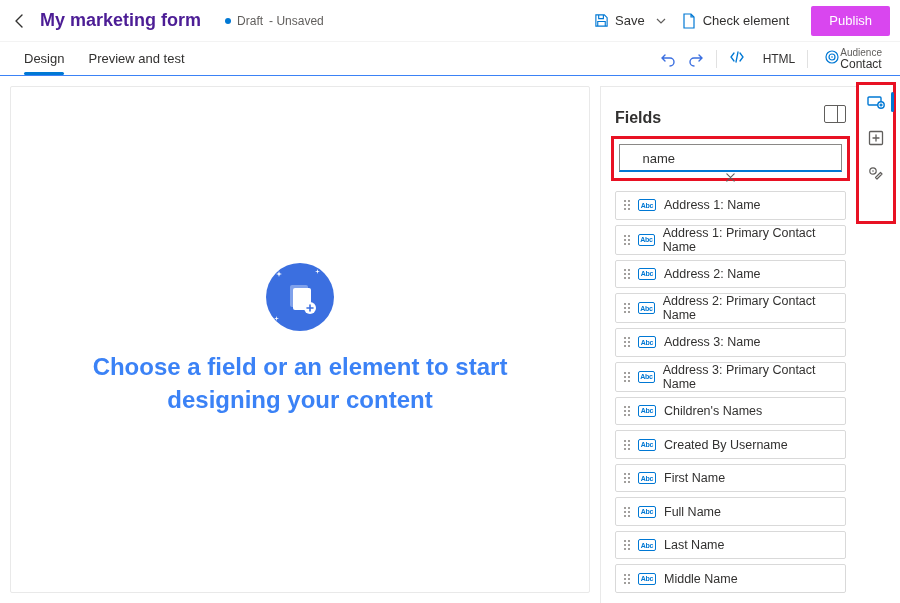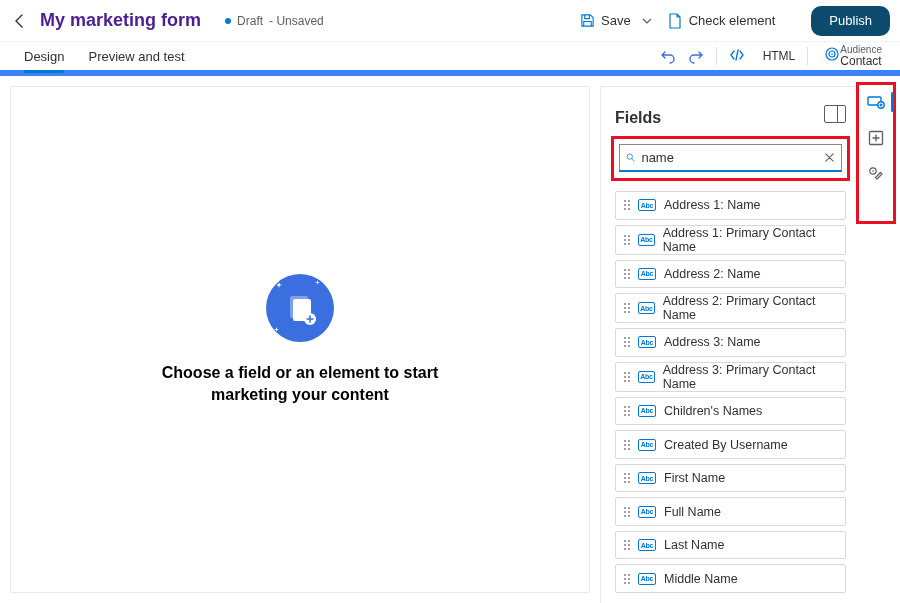--- a/index.html
+++ b/index.html
@@ -8,24 +8,24 @@
   
   .hdr1 { display: flex; align-items: center; height: 42px; padding: 0 10px 0 8px; border-bottom: 1px solid #f3f3f3; }
   .back-arrow { width: 24px; height: 24px; display: flex; align-items: center; justify-content: center; color: #323130; cursor: pointer; }
   .title { font-size: 18px; font-weight: 600; color: #4c1d95; margin-left: 8px; }
   .status-wrap { display: flex; align-items: center; gap: 6px; margin-left: 24px; font-size: 12px; color: #605e5c; }
   .status-dot { width: 6px; height: 6px; border-radius: 50%; background: #0078d4; }
   .hdr1-spacer { flex: 1; }
   .cmd-btn { display: flex; align-items: center; gap: 6px; height: 32px; padding: 0 10px; font-size: 13px; color: #323130; background: transparent; border: none; cursor: pointer; }
   .cmd-btn .ico { width: 16px; height: 16px; display: flex; align-items: center; justify-content: center; color: #0078d4; }
   .drop-chev { width: 20px; height: 32px; display: flex; align-items: center; justify-content: center; color: #605e5c; cursor: pointer; margin-left: -4px; }
-  .publish-btn { height: 30px; padding: 0 18px; background: #0c4a6e; color: #fff; border: none; border-radius: 10px; font-size: 13px; cursor: pointer; margin-left: 26px; }
-
-  
-  .hdr2 { display: flex; align-items: center; height: 34px; padding: 0 14px 0 24px; border-bottom: 6px solid #3b82f6; }
+  .publish-btn { height: 30px; padding: 0 18px; background: #d946ef; color: #fff; border: none; border-radius: 2px; font-size: 13px; cursor: pointer; margin-left: 12px; }
+
+  
+  .hdr2 { display: flex; align-items: center; height: 34px; padding: 0 14px 0 24px; border-bottom: 1px solid #3b82f6; }
   .tab { font-size: 13px; color: #323130; margin-right: 24px; padding: 8px 0; cursor: pointer; position: relative; }
   .tab.active::after { content: ""; position: absolute; left: 0; right: 0; bottom: -1px; height: 3px; background: #0078d4; border-radius: 2px; }
   .hdr2-spacer { flex: 1; }
   .tool { width: 28px; height: 28px; display: flex; align-items: center; justify-content: center; cursor: pointer; color: #605e5c; }
   .tool.undo, .tool.redo { color: #3b6fe0; }
   .tool-sep { width: 1px; height: 18px; background: #e1e1e1; margin: 0 6px; }
   .html-btn { display: flex; align-items: center; gap: 18px; font-size: 12px; color: #323130; padding: 0 6px; cursor: pointer; }
   .html-btn .ico { color: #0078d4; }
   .audience { display: flex; align-items: center; padding: 0 4px; margin-left: 6px; cursor: pointer; }
   .audience .txt { display: flex; flex-direction: column; line-height: 1; }
@@ -34,32 +34,32 @@
   .audience .ico { color: #0078d4; }
 
   
   .body { display: flex; height: calc(603px - 42px - 34px); }
 
   
   .canvas-wrap { flex: 1; padding: 10px; display: flex; }
   .canvas { flex: 1; border: 1px solid #e9e9e9; border-radius: 2px; display: flex; flex-direction: column; align-items: center; justify-content: center; gap: 20px; }
   .canvas-badge { width: 68px; height: 68px; border-radius: 50%; background: #3b6fe0; display: flex; align-items: center; justify-content: center; position: relative; }
   .canvas-badge svg.star { position: absolute; }
-  .canvas-text { font-size: 16px; font-weight: 600; color: #000000; text-align: center; line-height: 1.35; }
+  .canvas-text { font-size: 24px; font-weight: 600; color: #3b82f6; text-align: center; line-height: 1.35; }
 
   
   .panel { width: 256px; border-top: 1px solid #e9e9e9; border-left: 1px solid #e9e9e9; margin-top: 10px; padding: 12px 10px 10px 14px; display: flex; flex-direction: column; }
   .panel-hdr { display: flex; align-items: center; justify-content: space-between; height: 30px; }
   .panel-title { font-size: 16px; font-weight: 700; color: #323130; margin-top: 9px; }
   .panel-pop { width: 22px; height: 18px; border: 1px solid #605e5c; border-radius: 2px; position: relative; cursor: pointer; }
   .panel-pop::before { content: ""; position: absolute; left: 12px; top: -1px; bottom: -1px; width: 1px; background: #605e5c; }
 
   
   .search-highlight { border: 3px solid #e81123; margin: 8px -4px 0 -4px; padding: 5px 5px 6px 5px; }
-  .search { display: flex; align-items: center; height: 28px; border: 1px solid #8a8886; border-bottom: 2px solid #0078d4; padding: 0 6px; gap: 6px; background: #fff; }
+  .search { display: flex; align-items: center; height: 28px; border: 1px solid #8a8886; border-bottom: 2px solid #0078d4; padding: 0 6px; gap: 6px; background: #fff; flex-direction: column; }
   .search input { flex: 1; border: none; outline: none; font-size: 13px; color: #323130; }
   .search .clear { width: 16px; height: 16px; display: flex; align-items: center; justify-content: center; color: #605e5c; cursor: pointer; }
 
   
   .fields { margin-top: 10px; display: flex; flex-direction: column; gap: 5px; overflow: hidden; }
   .field { height: 30px; border: 1px solid #d9d9d9; border-radius: 2px; display: flex; align-items: center; gap: 8px; padding: 0 8px; cursor: grab; font-size: 12.5px; color: #323130; }
   .grip { display: flex; flex-direction: column; gap: 2px; }
   .grip span { display: flex; gap: 2px; }
   .grip i { width: 2px; height: 2px; background: #a19f9d; display: block; }
   .type-badge { width: 18px; height: 12px; border: 1px solid #0078d4; border-radius: 2px; display: flex; align-items: center; justify-content: center; font-size: 7px; font-weight: 700; color: #0078d4; letter-spacing: -0.3px; }
@@ -166,21 +166,21 @@
           </svg>
         <svg class="star" style="top:6px;right:14px" width="5" height="5">
             <path d="M2.5 0L3 2 5 2.5 3 3 2.5 5 2 3 0 2.5 2 2z" fill="#fff"></path>
           </svg>
         <svg class="star" style="bottom:10px;left:8px" width="5" height="5">
             <path d="M2.5 0L3 2 5 2.5 3 3 2.5 5 2 3 0 2.5 2 2z" fill="#fff"></path>
           </svg>
       </div>
       <div class="canvas-text">
         <div>Choose a field or an element to start</div>
-        <div>marketing your content</div>
+        <div>designing your content</div>
       </div>
     </div>
   </div>
 
   <div class="panel">
     <div class="panel-hdr">
       <div class="panel-title">Fields</div>
       <div class="panel-pop"></div>
     </div>
 

